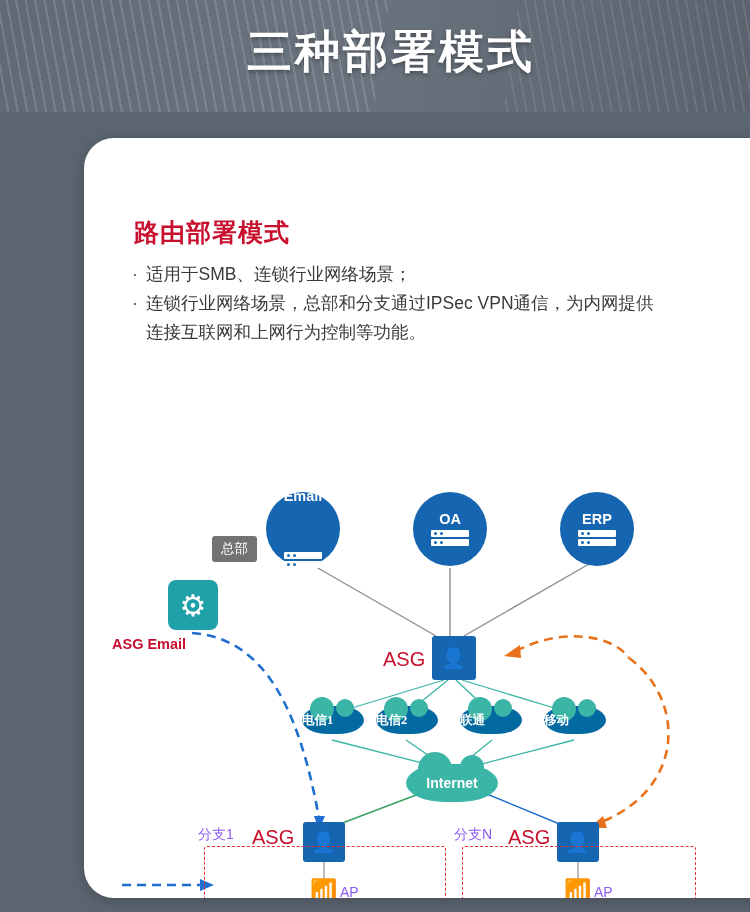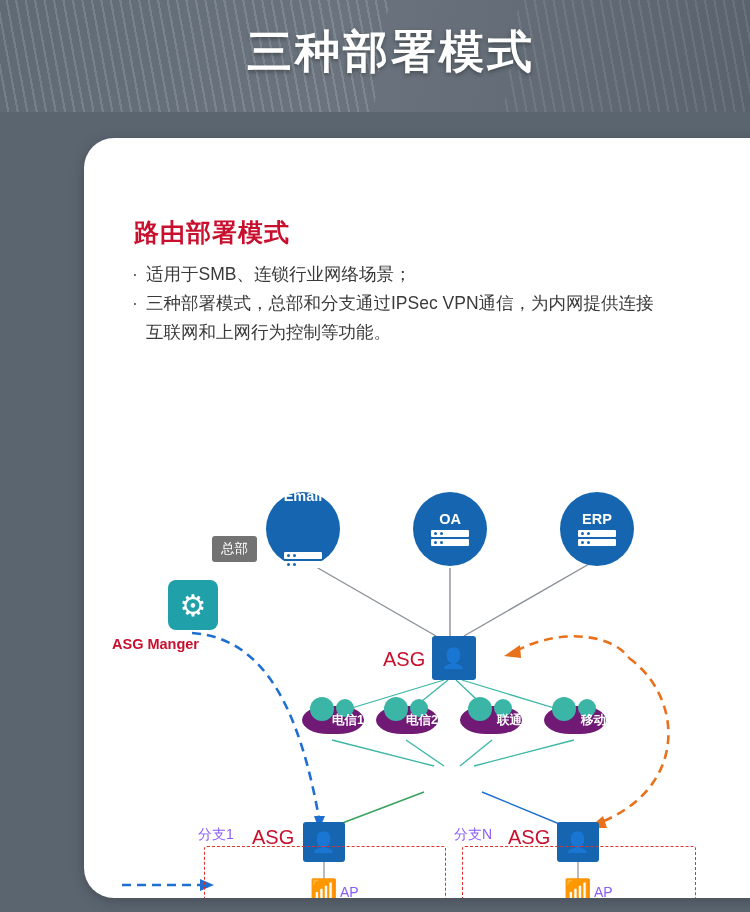--- a/index.html
+++ b/index.html
@@ -94,22 +94,22 @@
   .plain-label{position:absolute;color:#8b5cf6;font-size:14px;}
   
   .gear-box{
     position:absolute;width:50px;height:50px;background:#20a0a8;border-radius:8px;
     display:flex;align-items:center;justify-content:center;color:#fff;font-size:30px;
   }
   .gear-txt{position:absolute;color:#c8102e;font-size:14.5px;font-weight:bold;}
   
   .cloud{
     position:absolute;color:#fff;font-size:12.5px;font-weight:bold;
-    display:flex;align-items:center;justify-content:flex-end;
-    background:#701a75;border-radius:50%/60%;
+    display:flex;align-items:center;justify-content:flex-start;
+    background:#0369a1;border-radius:50%/60%;font-family:Liberation Serif, serif;
   }
   .cloud::before,.cloud::after{
     content:"";position:absolute;background:#3bb6a6;border-radius:50%;
   }
   .cloud::before{width:24px;height:24px;left:8px;top:-9px;}
   .cloud::after{width:18px;height:18px;right:10px;top:-7px;}
   .cloud span{position:relative;z-index:2;}
   .inet{
     position:absolute;width:92px;height:38px;background:#3bb6a6;color:#fff;
     border-radius:50%/60%;display:flex;align-items:center;justify-content:center;
@@ -139,21 +139,21 @@
 
   <div class="card-title">路由部署模式</div>
 
   <div class="bullets">
     <div class="b">
       <span class="dot">·</span>
       <span class="txt">适用于SMB、连锁行业网络场景；</span>
     </div>
     <div class="b">
       <span class="dot">·</span>
-      <span class="txt">三种部署模式，总部和分支通过IPSec VPN通信，为内网提供连接互联网和上网行为控制等功能。</span>
+      <span class="txt">连锁行业网络场景，总部和分支通过IPSec VPN通信，为内网提供连接互联网和上网行为控制等功能。</span>
     </div>
   </div>
 
   <div class="diagram">
 
     <svg class="lines">
 
       <line x1="220" y1="192" x2="352" y2="268" stroke="#8a9099" stroke-width="1.4"></line>
       <line x1="366" y1="200" x2="366" y2="268" stroke="#8a9099" stroke-width="1.4"></line>
       <line x1="512" y1="192" x2="380" y2="268" stroke="#8a9099" stroke-width="1.4"></line>
@@ -217,40 +217,43 @@
     </div>
     <div class="node-circle" style="left:329px;top:124px;">
       <span class="lbl">OA</span>
       <span class="srv">
           <div></div>
           <div></div>
         </span>
     </div>
 
     <div class="gear-box" style="left:84px;top:212px;">⚙</div>
-    <div class="gear-txt" style="left:28px;top:268px;">ASG Manger</div>
+    <div class="gear-txt" style="left:28px;top:268px;">ASG Email</div>
 
     <div class="asg-box" style="left:348px;top:268px;width:44px;height:44px;">
       <span class="glyph">👤</span>
     </div>
     <div class="asg-label" style="left:299px;top:280px;">ASG</div>
 
     <div class="cloud" style="left:218px;top:338px;width:62px;height:28px;">
       <span>电信1</span>
     </div>
     <div class="cloud" style="left:292px;top:338px;width:62px;height:28px;">
       <span>电信2</span>
     </div>
     <div class="cloud" style="left:376px;top:338px;width:62px;height:28px;">
       <span>联通</span>
     </div>
     <div class="cloud" style="left:460px;top:338px;width:62px;height:28px;">
       <span>移动</span>
     </div>
 
+    <div class="inet" style="left:322px;top:396px;">
+      <span>Internet</span>
+    </div>
 
     <div class="plain-label" style="left:114px;top:458px;">分支1</div>
     <div class="asg-label" style="left:168px;top:458px;">ASG</div>
     <div class="asg-box" style="left:219px;top:454px;width:42px;height:40px;">
       <span class="glyph">👤</span>
     </div>
     <div class="branch-box" style="left:120px;top:478px;width:240px;height:138px;"></div>
     <div class="ap-icon" style="left:226px;top:510px;">📶</div>
     <div class="plain-label" style="left:256px;top:516px;">AP</div>
 

